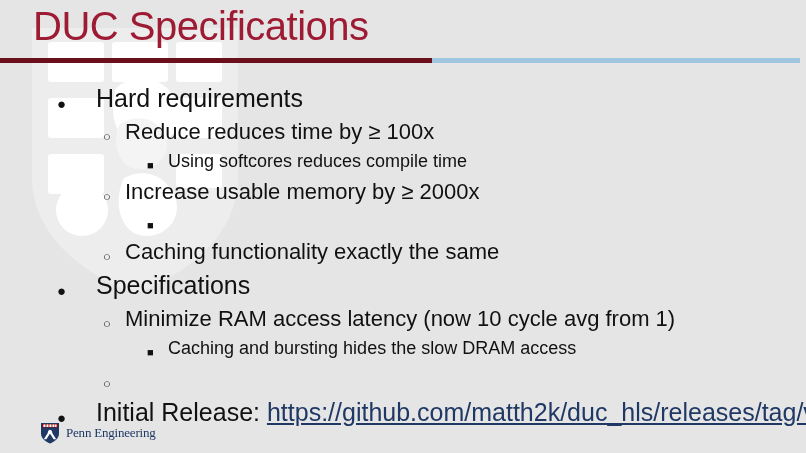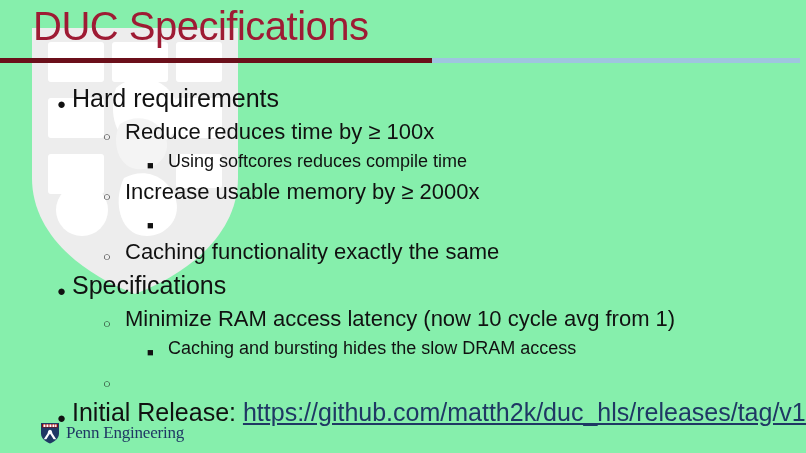--- a/index.html
+++ b/index.html
@@ -6,21 +6,21 @@
   body{
     width:806px;height:453px;
     background:#ffffff;
     font-family:"Liberation Sans", sans-serif;
     overflow:hidden;
     position:relative;
   }
   #slide{
     position:relative;
     width:806px;height:453px;
-    background:#86efac;
+    background:#e5e5e5;
     overflow:hidden;
   }
 
   
   #watermark{
     position:absolute;
     left:20px; top:28px;
     width:230px; height:268px;
     opacity:1;
     pointer-events:none;
@@ -77,21 +77,21 @@
     position:absolute;
     display:inline-block;
     color:#111111;
     line-height:1;
   }
   .txt{ display:inline-block; }
 
   
   .lvl1{ height:35px; font-size:25px; }
   .lvl1 .bullet{ left:57px; top:12px; font-size:15px; }
-  .lvl1 .txt{ margin-left:72px;text-align:center; }
+  .lvl1 .txt{ margin-left:96px;text-align:center; }
 
   
   .lvl2{ height:32px; font-size:22px; }
   .lvl2 .bullet{ left:103px; top:11px; font-size:13px; }
   .lvl2 .txt{ margin-left:125px; }
 
   
   .lvl3{ height:28px; font-size:18px; }
   .lvl3 .bullet{ left:147px; top:9px; font-size:11px; }
   .lvl3 .txt{ margin-left:168px; }
@@ -104,21 +104,21 @@
   
   #footer{
     position:absolute;
     left:38px; bottom:8px;
     display:flex;
     align-items:center;
     z-index:3;
   }
   #footer-text{
     font-family:"Liberation Serif", serif;
-    font-size:17px;
+    font-size:13px;
     color:#1F3864;
     margin-left:4px;
     letter-spacing:-0.2px;
   }
 </style>
 </head>
 <body>
 
 <div id="slide">
 

